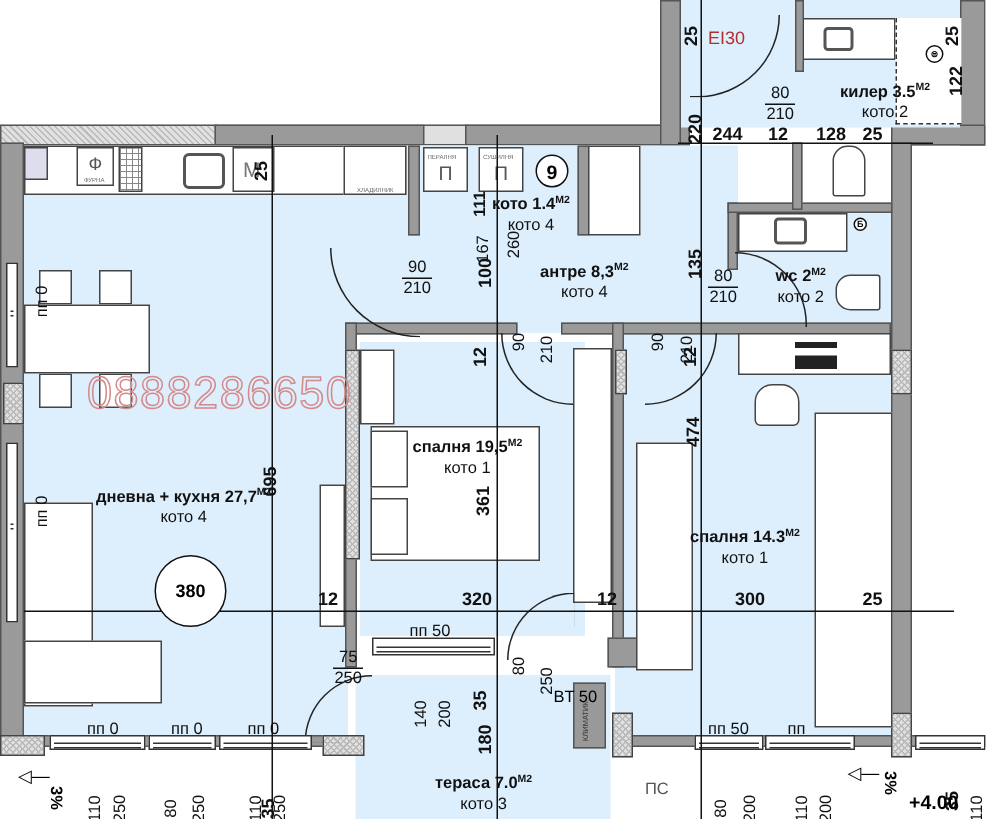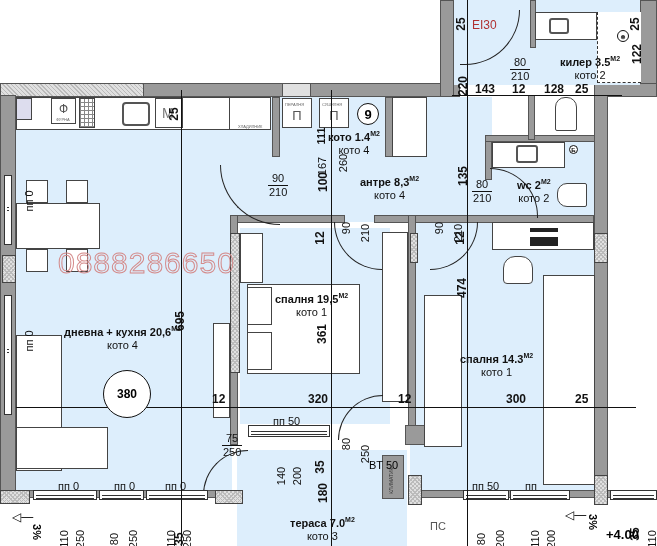--- a/index.html
+++ b/index.html
@@ -149,21 +149,21 @@
 
 <div class="line" style="left:181px;top:90px;width:1px;height:456px;"></div>
 <div class="line" style="left:331px;top:90px;width:1px;height:456px;"></div>
 <div class="line" style="left:467px;top:0;width:1px;height:546px;"></div>
 <div class="line" style="left:16px;top:407px;width:620px;height:1px;"></div>
 <div class="line" style="left:452px;top:95px;width:170px;height:1px;"></div>
 
 <div class="watermark" style="left:58px;top:246px;">0888286650</div>
 
 <div class="lbl" style="left:64px;top:322px;">
-  <b>дневна + кухня</b> <b>20,6</b><sup>M2</sup><br>
+  <b>дневна + кухня</b> <b>27,7</b><sup>M2</sup><br>
   <span>кото 4</span>
 </div>
 <div class="lbl" style="left:360px;top:172px;">
   <b>антре</b> <b>8,3</b><sup>M2</sup><br>
   <span>кото 4</span>
 </div>
 <div class="lbl" style="left:328px;top:127px;">
   <b>кото</b> <b>1.4</b><sup>M2</sup><br>
   <span>кото 4</span>
 </div>
@@ -217,26 +217,26 @@
 <div class="dim" style="left:453px;top:80px;transform:rotate(-90deg);">220</div>
 <div class="dim" style="left:627px;top:48px;transform:rotate(-90deg);">122</div>
 <div class="dim" style="left:628px;top:18px;transform:rotate(-90deg);">25</div>
 <div class="dim" style="left:454px;top:18px;transform:rotate(-90deg);">25</div>
 <div class="dim" style="left:313px;top:487px;transform:rotate(-90deg);">180</div>
 <div class="dim" style="left:313px;top:461px;transform:rotate(-90deg);">35</div>
 <div class="dim" style="left:313px;top:232px;transform:rotate(-90deg);">12</div>
 <div class="dim" style="left:453px;top:232px;transform:rotate(-90deg);">12</div>
 <div class="dim" style="left:167px;top:108px;transform:rotate(-90deg);">25</div>
 
-<div class="dim" style="left:475px;top:83px;">143</div>
+<div class="dim" style="left:475px;top:83px;">244</div>
 <div class="dim" style="left:512px;top:83px;">12</div>
 <div class="dim" style="left:544px;top:83px;">128</div>
 <div class="dim" style="left:575px;top:83px;">25</div>
 <div class="dim" style="left:308px;top:393px;">320</div>
-<div class="dim" style="left:490px;top:393px;margin-left:16px;">300</div>
+<div class="dim" style="left:490px;top:393px;">300</div>
 <div class="dim" style="left:212px;top:393px;">12</div>
 <div class="dim" style="left:398px;top:393px;">12</div>
 <div class="dim" style="left:575px;top:393px;">25</div>
 
 <div class="dimn" style="left:312px;top:130px;transform:rotate(-90deg);font-weight:bold;">111</div>
 <div class="dimn" style="left:313px;top:160px;transform:rotate(-90deg);">167</div>
 <div class="dimn" style="left:334px;top:157px;transform:rotate(-90deg);">260</div>
 
 <div class="dimn" style="left:340px;top:222px;transform:rotate(-90deg);"><span>90</span></div>
 <div class="dimn" style="left:356px;top:227px;transform:rotate(-90deg);"><span>210</span></div>

